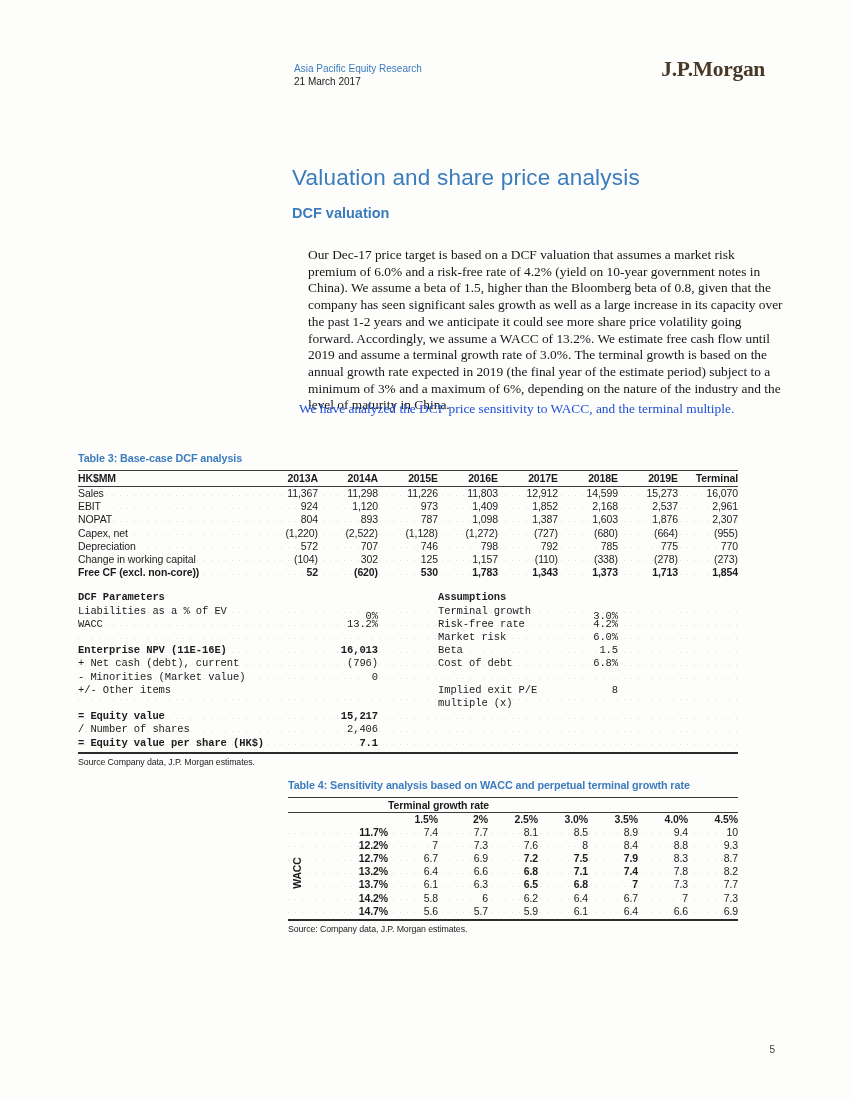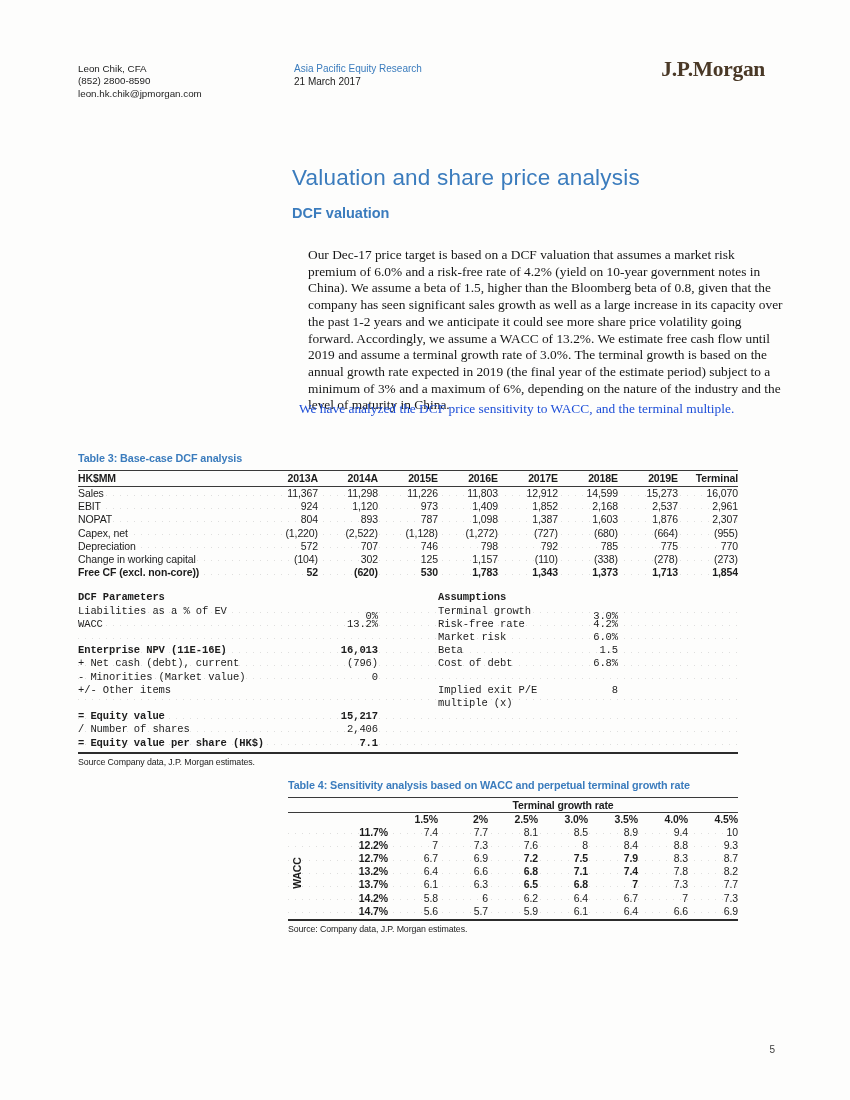--- a/index.html
+++ b/index.html
@@ -58,39 +58,34 @@
   .pblock{margin-top:12px;font-family:Liberation Mono, monospace;}
   .prow{display:grid;grid-template-columns:230px 70px 60px 140px 40px;line-height:13.2px;min-height:13.2px;}
   .pvalue,.avalue{text-align:right;}
   .drop{transform:translateY(5px);}
   .t3bottom{border-bottom:2.2px solid #2c2c2c;height:2px;margin-top:2px;}
   
   .t4{position:absolute;left:288px;top:779px;width:450px;font-size:10.5px;letter-spacing:-0.1px;}
   .t4grid{border-top:1.6px solid var(--rule);position:relative;}
   .t4row{display:grid;grid-template-columns:20px 80px repeat(7,50px);line-height:13.2px;height:13.2px;}
   .t4group{border-bottom:1px solid var(--rule);height:14.5px;line-height:14px;}
-  .t4group .gh{grid-column:3 / -1;text-align:center;font-weight:bold;}
+  .t4group .gh{grid-column:3 / -1;font-weight:bold;}
   .t4row.hdr{font-weight:bold;}
   .t4num,.t4label{text-align:right;}
   .t4axis{position:absolute;left:0;top:29px;width:18px;height:92px;display:flex;align-items:center;justify-content:center;}
   .t4axis span{transform:rotate(-90deg);font-weight:bold;font-size:10.5px;white-space:nowrap;}
   .t4bottom{border-bottom:2.2px solid #2c2c2c;height:2px;margin-top:1px;}
   
   .page-num{position:absolute;right:75px;top:1044px;font-size:10px;color:#3d3d3d;}
 </style>
 </head>
 <body>
 
 <div class="page">
 
-  <div class="hdr-left">
-    <div>Leon Chik, CFA</div>
-    <div>(852) 2800-8590</div>
-    <div>leon.hk.chik@jpmorgan.com</div>
-  </div>
   <div class="hdr-center">
     <div class="division">Asia Pacific Equity Research</div>
     <div>21 March 2017</div>
   </div>
   <div class="logo">J.P.Morgan</div>
 
   <h1 class="main-title">Valuation and share price analysis</h1>
   <h2 class="dcf-heading">DCF valuation</h2>
   <p class="body-para">Our Dec-17 price target is based on a DCF valuation that assumes a market risk premium of 6.0% and a risk-free rate of 4.2% (yield on 10-year government notes in China). We assume a beta of 1.5, higher than the Bloomberg beta of 0.8, given that the company has seen significant sales growth as well as a large increase in its capacity over the past 1-2 years and we anticipate it could see more share price volatility going forward. Accordingly, we assume a WACC of 13.2%. We estimate free cash flow until 2019 and assume a terminal growth rate of 3.0%. The terminal growth is based on the annual growth rate expected in 2019 (the final year of the estimate period) subject to a minimum of 3% and a maximum of 6%, depending on the nature of the industry and the level of maturity in China.</p>
   <p class="body-para2">We have analyzed the DCF price sensitivity to WACC, and the terminal multiple.</p>

